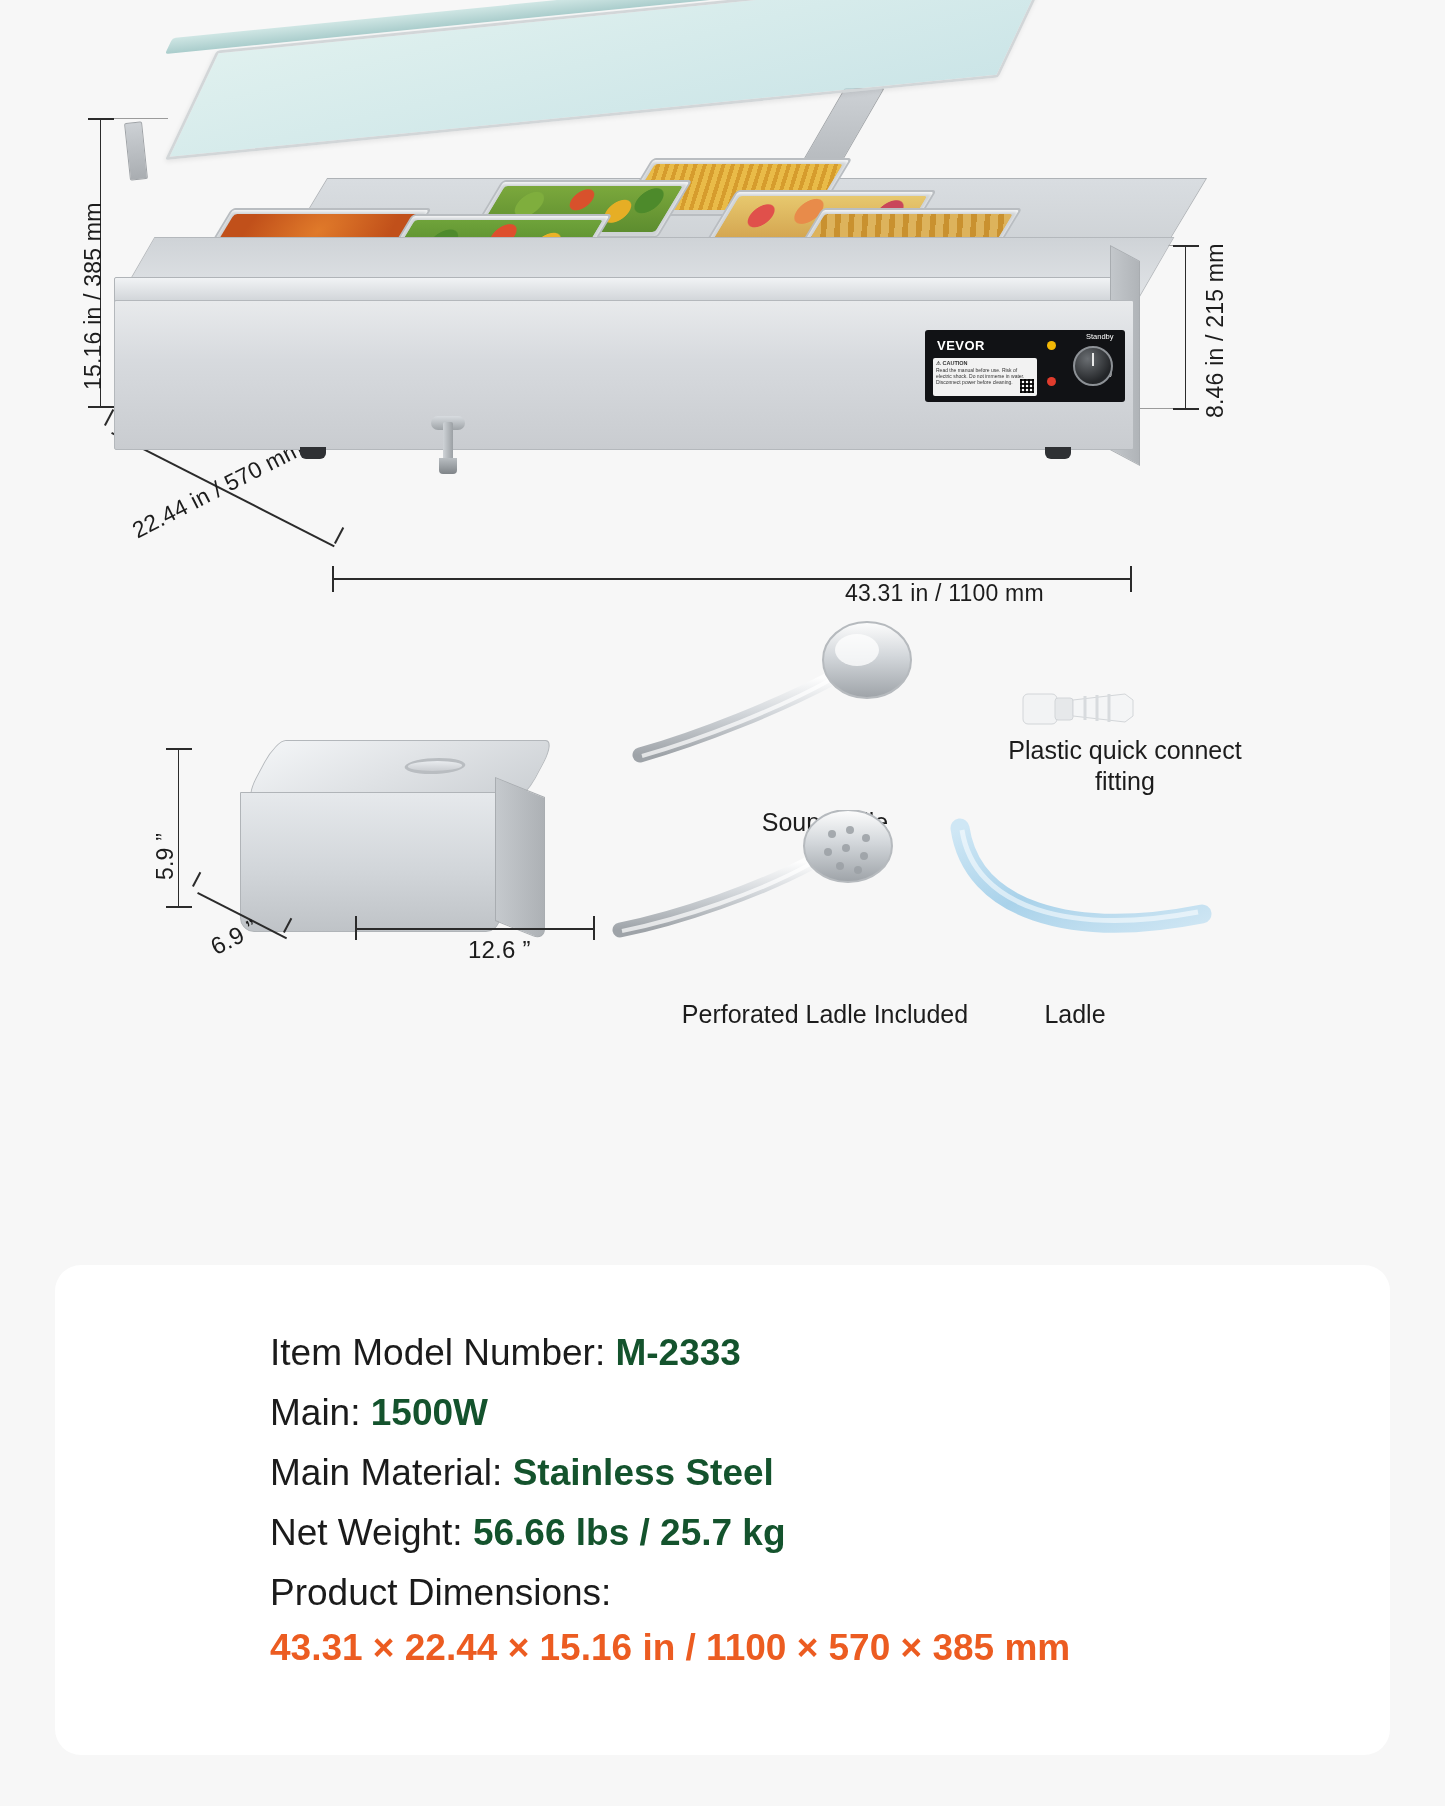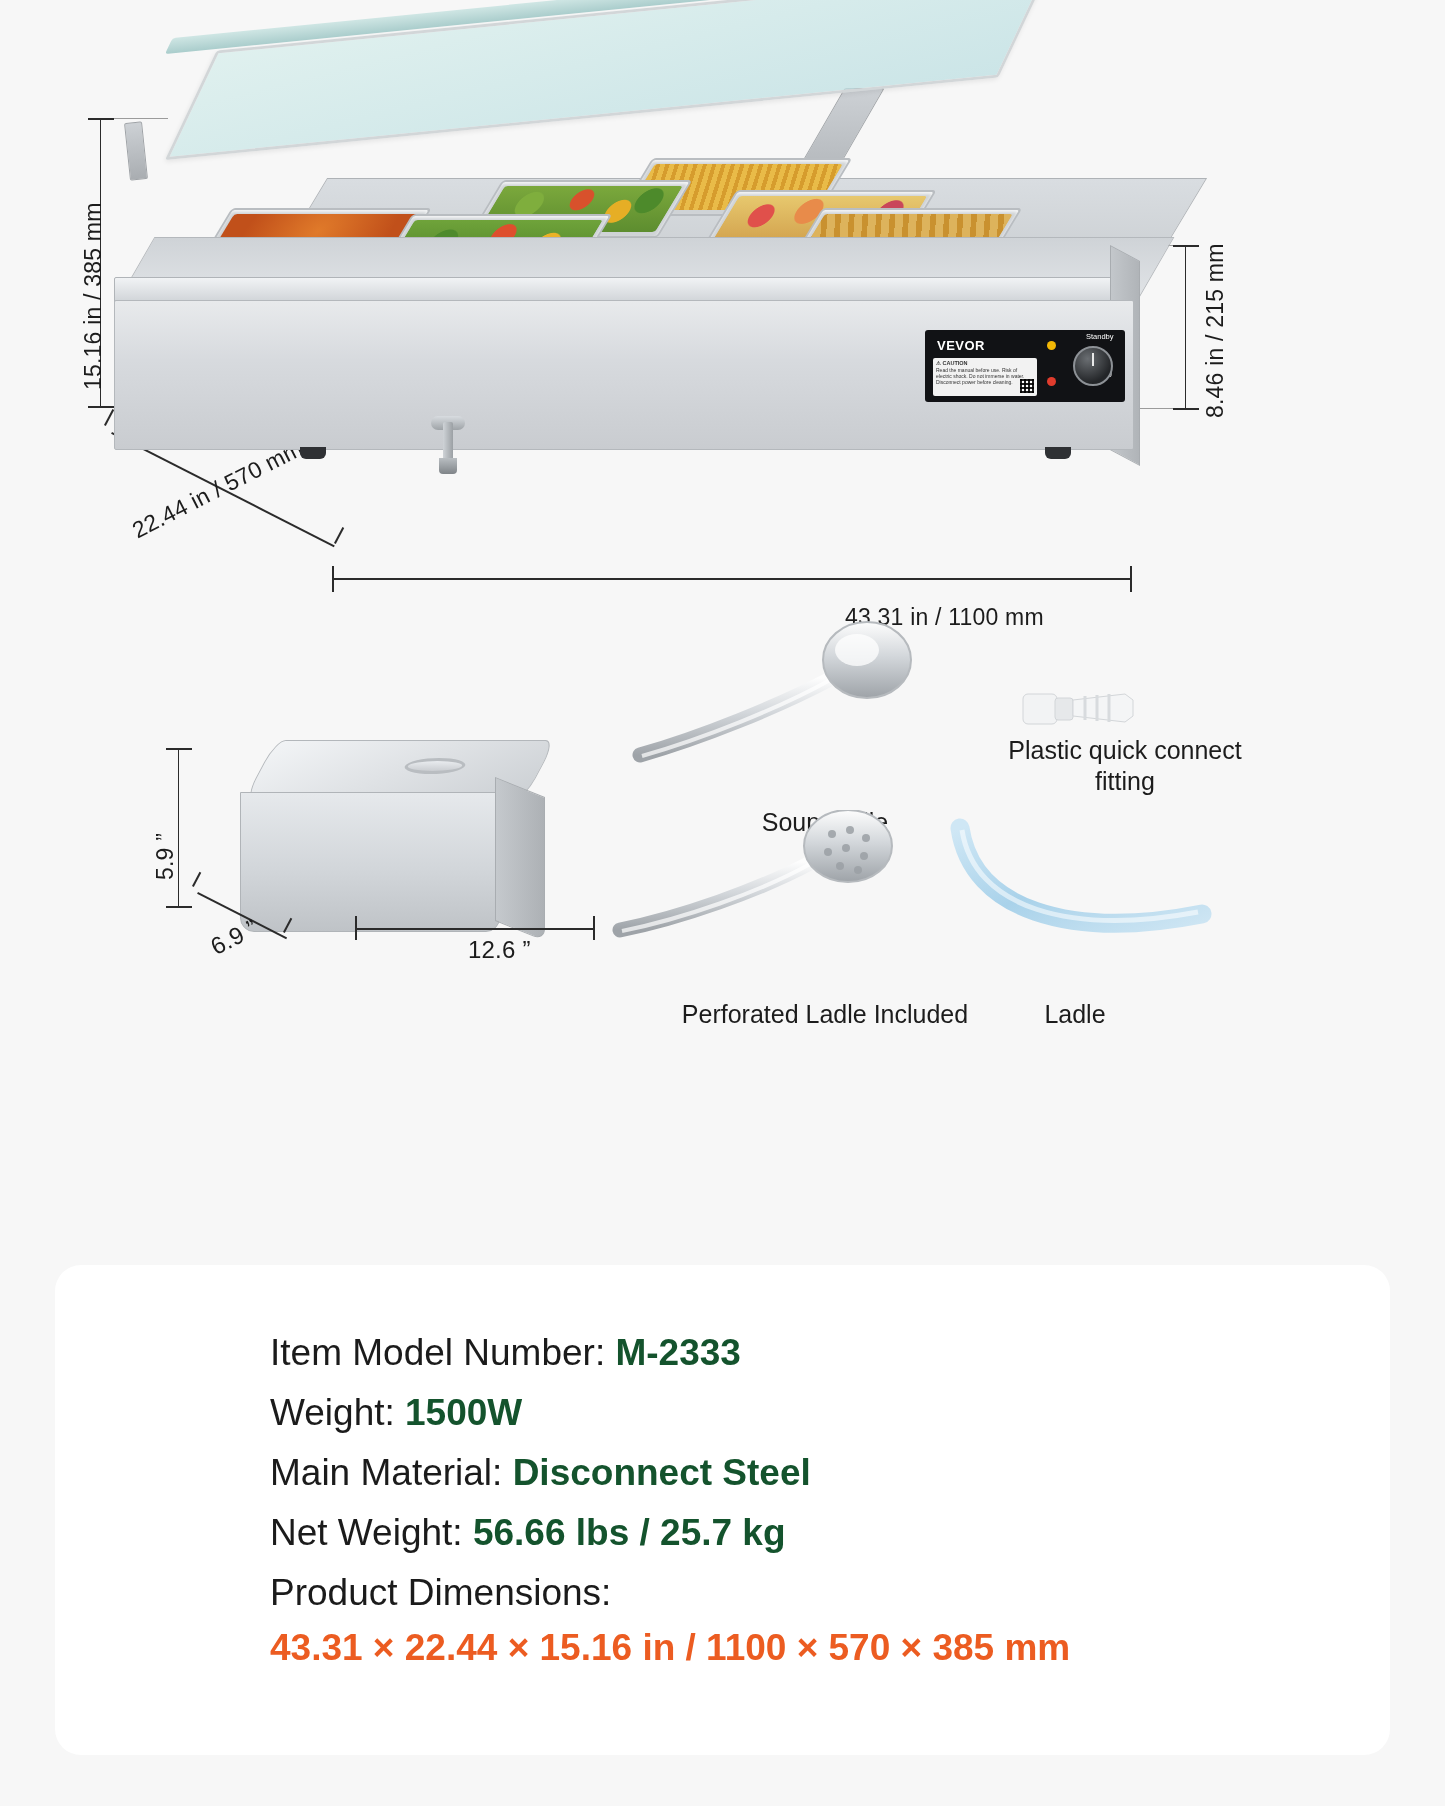--- a/index.html
+++ b/index.html
@@ -242,21 +242,21 @@
     <div class="dim-label rot-90" style="left:1202px; top:418px;">8.46 in / 215 mm</div>
 
     <div class="mline" style="left:112px; top:432px; width:250px; height:2px; transform-origin:left top; transform:rotate(27deg);"></div>
     <div class="cap" style="left:104px; top:425px; width:18px; height:2px; transform-origin:left top; transform:rotate(-62deg);"></div>
     <div class="cap" style="left:334px; top:543px; width:18px; height:2px; transform-origin:left top; transform:rotate(-62deg);"></div>
     <div class="dim-label rot-diag" style="left:128px; top:520px;">22.44 in / 570 mm</div>
 
     <div class="mline h" style="left:332px; top:578px; width:800px; height:2px;"></div>
     <div class="cap" style="left:332px; top:566px; width:2px; height:26px;"></div>
     <div class="cap" style="left:1130px; top:566px; width:2px; height:26px;"></div>
-    <div class="dim-label" style="left:845px; top:580px;margin-top:24px;">43.31 in / 1100 mm</div>
+    <div class="dim-label" style="left:845px; top:580px;">43.31 in / 1100 mm</div>
 
     <div class="mline h" style="left:108px; top:118px; width:60px; opacity:.45;"></div>
     <div class="mline h" style="left:108px; top:406px; width:60px; opacity:.45;"></div>
     <div class="mline h" style="left:1130px; top:245px; width:58px; opacity:.45;"></div>
     <div class="mline h" style="left:1130px; top:408px; width:58px; opacity:.45;"></div>
 
     <div class="bm">
 
       <div class="lid-bracket" style="left:22px; top:92px; width:18px; height:58px; transform:rotate(-6deg);"></div>
       <div class="lid-bracket" style="left:705px; top:58px; width:40px; height:120px; transform:skewX(-30deg);"></div>
@@ -435,26 +435,26 @@
   </div>
 
   <div class="card">
     <div class="spec-list">
 
       <div class="spec-row">
         <span>Item Model Number: </span><span class="val">M-2333</span>
       </div>
 
       <div class="spec-row">
-        <span>Weight: </span><span class="val">1500W</span>
+        <span>Main: </span><span class="val">1500W</span>
       </div>
 
 
       <div class="spec-row">
-        <span>Main Material: </span><span class="val">Disconnect Steel</span>
+        <span>Main Material: </span><span class="val">Stainless Steel</span>
       </div>
 
       <div class="spec-row">
         <span>Net Weight: </span><span class="val">56.66 lbs / 25.7 kg</span>
       </div>
 
       <div class="spec-row wrap">
         <span>Product Dimensions:</span>
         <div class="spec-dims-val">43.31 × 22.44 × 15.16 in / 1100 × 570 × 385 mm</div>
       </div>

